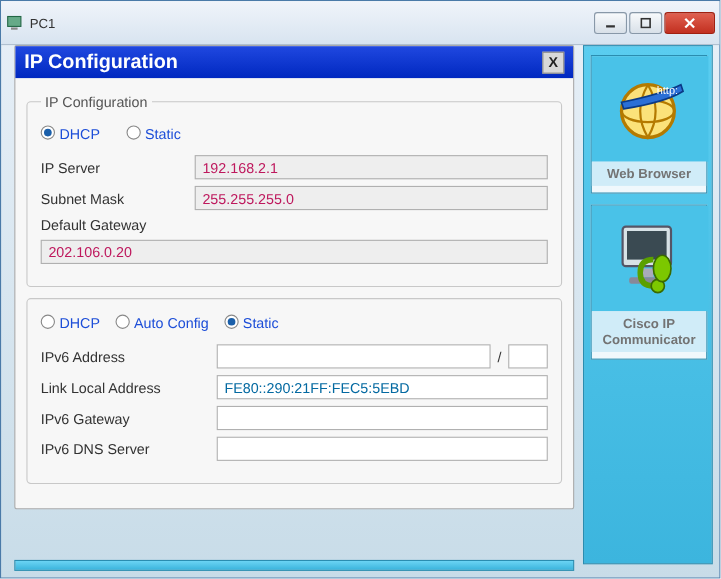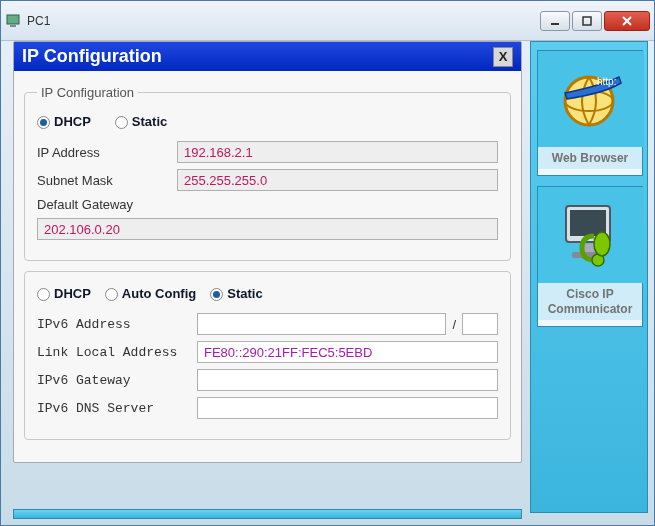--- a/index.html
+++ b/index.html
@@ -110,24 +110,23 @@
     padding: 0 4px;
   }
   .radio-row {
     display: flex;
     gap: 24px;
     margin: 4px 0 12px 0;
     align-items: center;
   }
   .radio-opt {
     display: flex;
-    align-items: flex-end;
+    align-items: flex-start;
     gap: 4px;
-    color: #0f172a;
-    font-weight: bold;
+    color: #1d4ed8;
   }
   .radio {
     width: 13px; height: 13px;
     border-radius: 50%;
     border: 1px solid #888;
     background: #fff;
     position: relative;
   }
   .radio.checked::after {
     content: "";
@@ -142,30 +141,29 @@
     align-items: center;
     margin: 6px 0;
   }
   .form-label {
     width: 140px;
     color: #333;
   }
   .form-label-wide {
     width: 160px;
     color: #333;
-    font-family: Liberation Mono, monospace;
   }
   .text-input {
     flex: 1;
     height: 22px;
     border: 1px solid #b0b0b0;
     background: #fff;
     padding: 2px 6px;
     font-size: 13px;
-    color: #a21caf;
+    color: #0369a1;
   }
   .text-input.disabled {
     background: #eee;
     color: #be185d;
   }
   .prefix-input {
     width: 36px;
     height: 22px;
     border: 1px solid #b0b0b0;
     background: #fff;
@@ -262,21 +260,21 @@
               <div class="radio-opt">
                 <span class="radio checked"></span>
                 <span>DHCP</span>
               </div>
               <div class="radio-opt">
                 <span class="radio"></span>
                 <span>Static</span>
               </div>
             </div>
             <div class="form-row">
-              <div class="form-label">IP Address</div>
+              <div class="form-label">IP Server</div>
               <input class="text-input disabled" readonly="" value="192.168.2.1" style="">
             </div>
             <div class="form-row">
               <div class="form-label">Subnet Mask</div>
               <input class="text-input disabled" readonly="" value="255.255.255.0" style="">
             </div>
             <div class="form-row">
               <div class="form-label">Default Gateway</div>
             </div>
             <div class="form-row">

